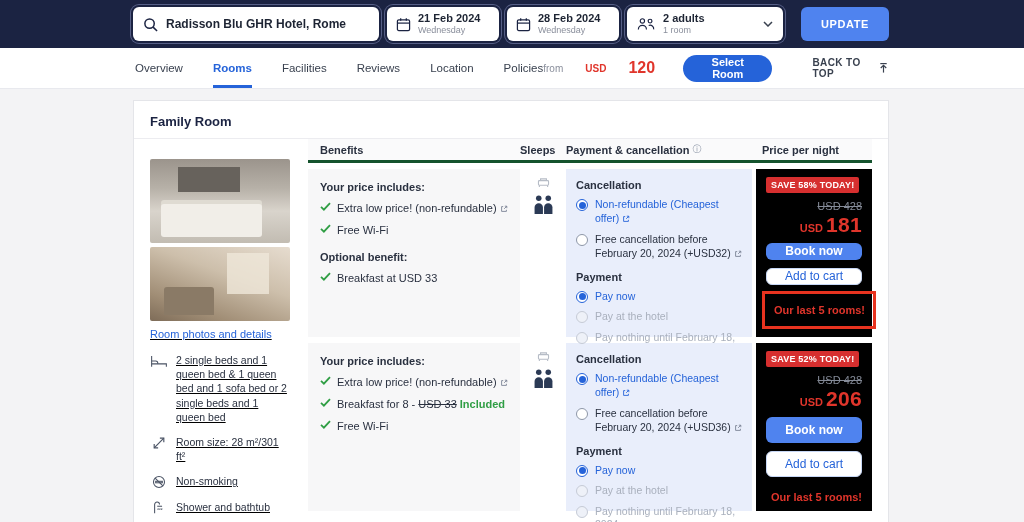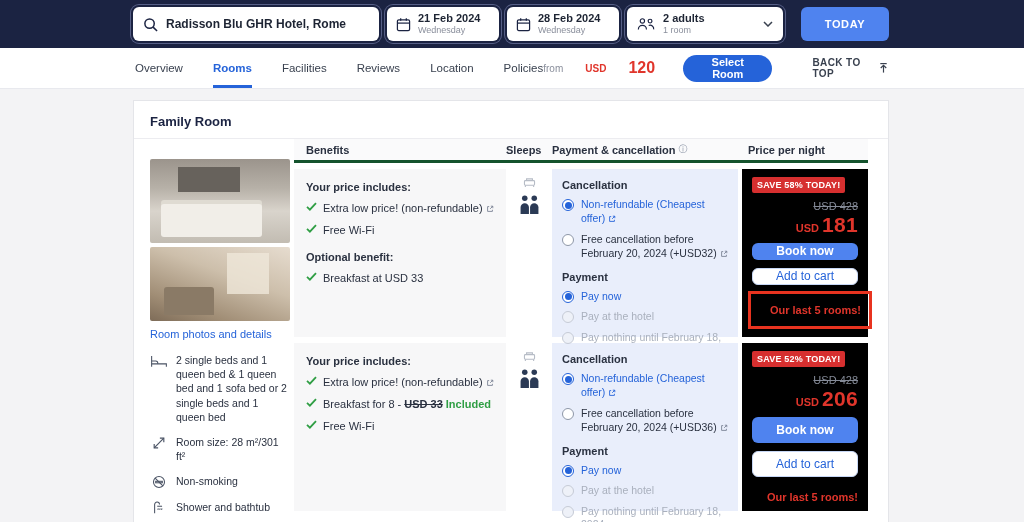--- a/index.html
+++ b/index.html
@@ -34,21 +34,21 @@
   .select-room-btn { background:#2563d9; color:#fff; border:none; border-radius:15px; height:27px; padding:0 16px;
                      font:bold 11px "Liberation Sans",sans-serif; cursor:pointer; margin-left:8px; }
   .back-top { display:flex; align-items:center; gap:5px; font-size:10px; font-weight:bold; color:#39414f;
               letter-spacing:.4px; cursor:pointer; margin-left:20px; }
 
   
   .card { width:756px; margin:12px 0 0 133px; background:#fff; border:1px solid #e4e5e9; }
   .card-title { padding:13px 16px 9px; font-size:13px; font-weight:bold; color:#1b2342; }
   .card-body { display:flex; padding:0 16px 12px; border-top:1px solid #ececf0; }
 
-  .room-info { width:140px; margin-right:4px; padding-top:20px; }
+  .room-info { width:140px; margin-right:18px; padding-top:20px;text-decoration:underline; }
   .photo { width:140px; border-radius:2px; position:relative; overflow:hidden; cursor:pointer; }
   .photo-1 { height:84px; background:linear-gradient(180deg,#9b948c 0%,#b7b1a8 35%,#d9d4cc 62%,#c2bcb2 100%); }
   .photo-1::before { content:''; position:absolute; left:20%; top:9%; width:44%; height:30%; background:#67625c; }
   .photo-1::after { content:''; position:absolute; left:8%; bottom:7%; width:72%; height:40%; background:#f1eee8; border-radius:3px;
                     box-shadow:0 -4px 0 #dfdbd2; }
   .photo-2 { height:74px; margin-top:4px; background:linear-gradient(200deg,#e6dccf 0%,#cdbfab 40%,#a08d75 78%,#7e6c58 100%); }
   .photo-2::before { content:''; position:absolute; left:55%; top:8%; width:30%; height:55%; background:#efe7da; opacity:.8; }
   .photo-2::after { content:''; position:absolute; left:10%; bottom:8%; width:36%; height:38%; background:#8a7a66; border-radius:3px 3px 0 0; }
   .photos-link { display:block; margin-top:7px; font-size:11px; color:#2563d9; cursor:pointer; text-decoration:none; }
   .detail-list { margin-top:13px; display:flex; flex-direction:column; gap:11px; }
@@ -63,21 +63,21 @@
   .hdr-payment { width:190px; display:flex; align-items:center; gap:3px; }
   .hdr-price { flex:1; padding-left:6px; }
   .info-glyph { font-size:9px; color:#8a93a4; font-weight:normal; }
 
   .rate-row { display:flex; margin-top:6px; height:168px; }
   .benefits-cell { width:212px; background:#f7f7f8; padding:12px; font-size:11px; color:#2a3140; }
   .b-label { font-weight:bold; margin-bottom:8px; }
   .optional-label { font-weight:bold; margin:13px 0 8px; }
   .benefit-item { display:flex; align-items:flex-start; gap:6px; margin-bottom:7px; line-height:1.3; }
   .benefit-item .check { flex:none; margin-top:1px; display:flex; }
-  .strike { text-decoration:line-through; margin:0 3px;font-weight:bold; }
+  .strike { text-decoration:line-through; margin:0 3px; }
   .included { color:#2f9e44; font-weight:bold; }
   .ext-inline { display:inline-block; margin-left:3px; vertical-align:-1px; }
 
   .sleeps-cell { width:46px; display:flex; flex-direction:column; align-items:center; padding-top:8px; gap:7px; background:#fff; }
 
   .payment-cell { width:186px; background:#e9eefb; padding:10px; font-size:10.5px; }
   .p-label { font-weight:bold; font-size:11px; color:#2a3140; margin-bottom:7px; }
   .p-label.mt { margin-top:9px; }
   .option { display:flex; align-items:flex-start; gap:7px; margin-bottom:7px; line-height:1.3; }
   .radio { flex:none; width:12px; height:12px; border:1.5px solid #8e97a8; border-radius:50%; position:relative;
@@ -170,21 +170,21 @@
         <span class="field-main" style="display:block">2 adults</span>
         <span class="field-sub" style="display:block">1 room</span>
       </span>
       <span class="chev">
         <svg width="10" height="6" viewBox="0 0 10 6">
             <path d="M1 1 L5 5 L9 1" fill="none" stroke="#39414f" stroke-width="1.5"></path>
           </svg>
       </span>
     </div>
 
-    <button class="update-btn">TODAY</button>
+    <button class="update-btn">UPDATE</button>
   </div>
 </div>
 
 <div class="nav">
   <div class="tabs">
     <span class="tab">Overview</span>
     <span class="tab active">Rooms</span>
     <span class="tab">Facilities</span>
     <span class="tab">Reviews</span>
     <span class="tab">Location</span>

